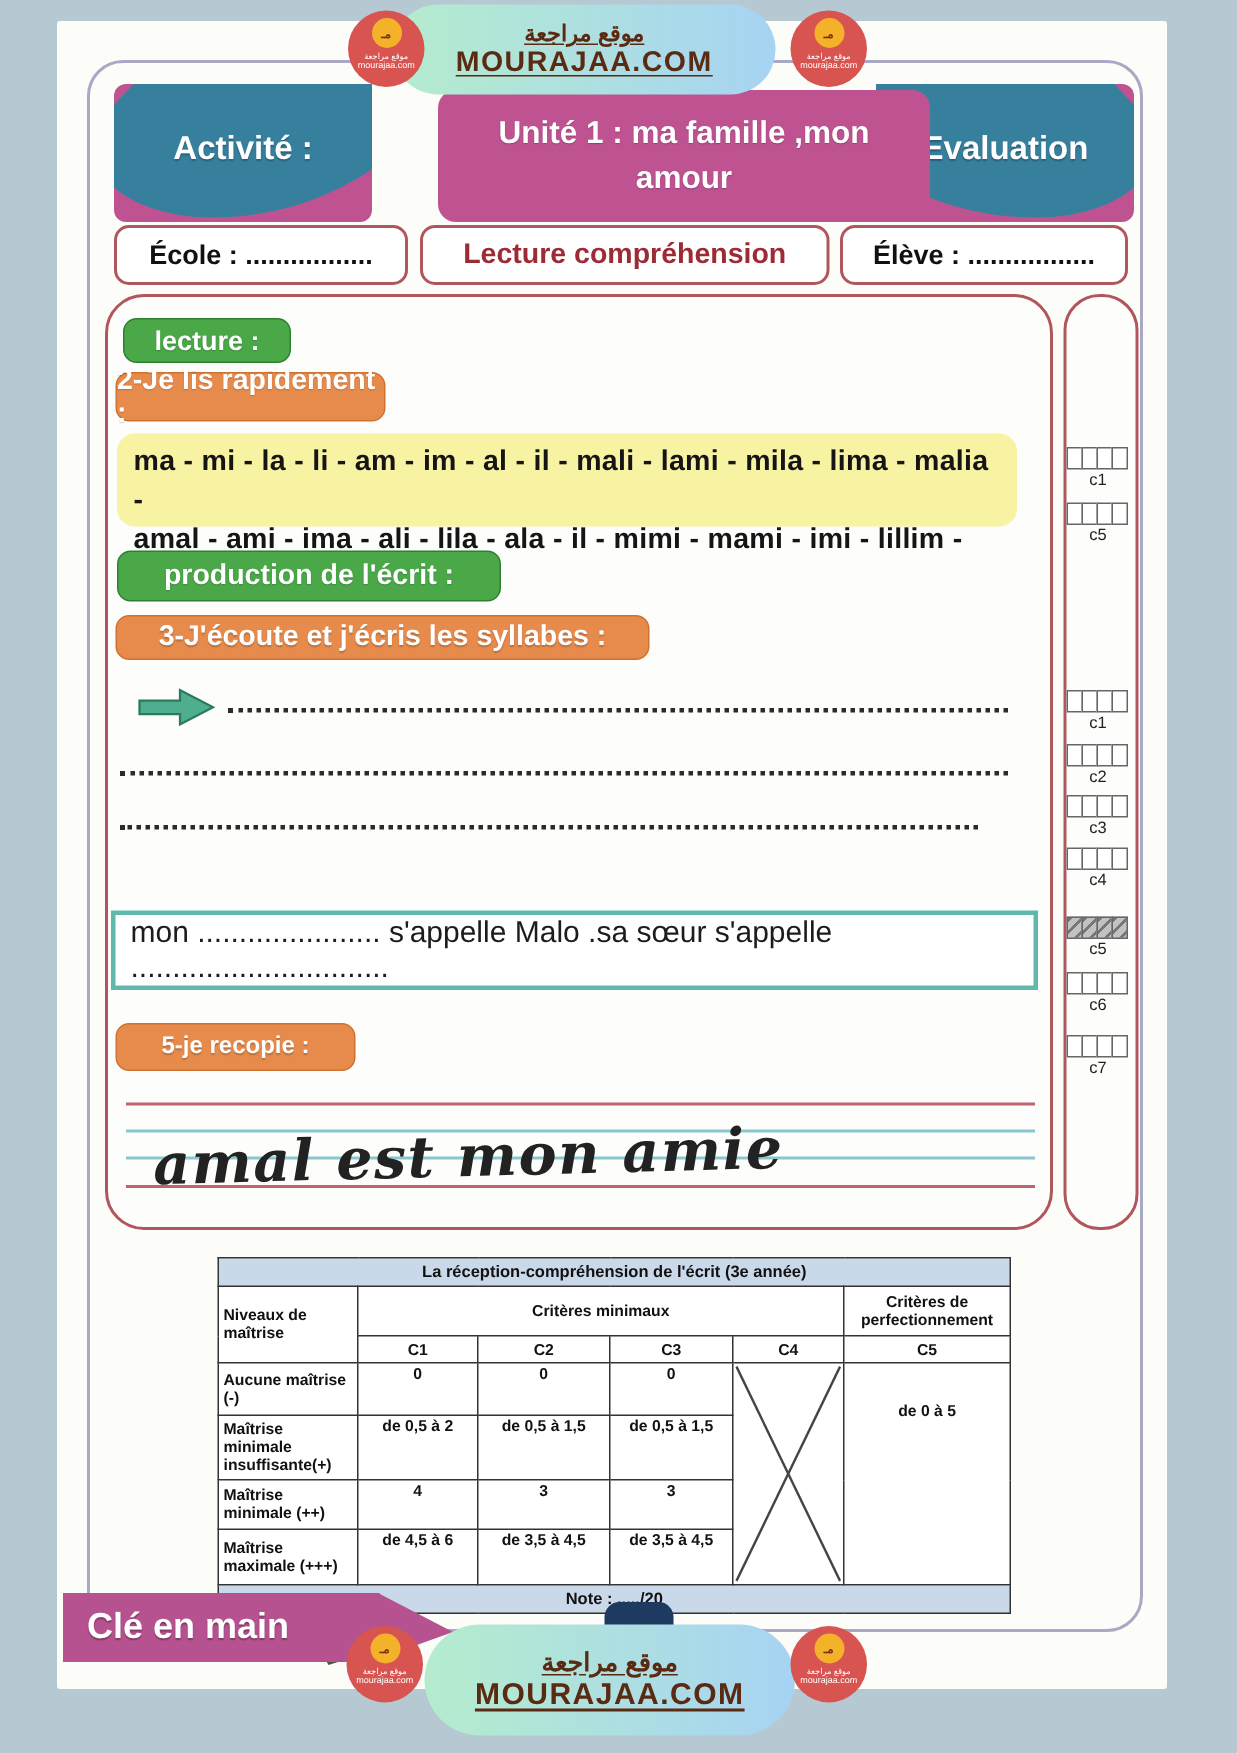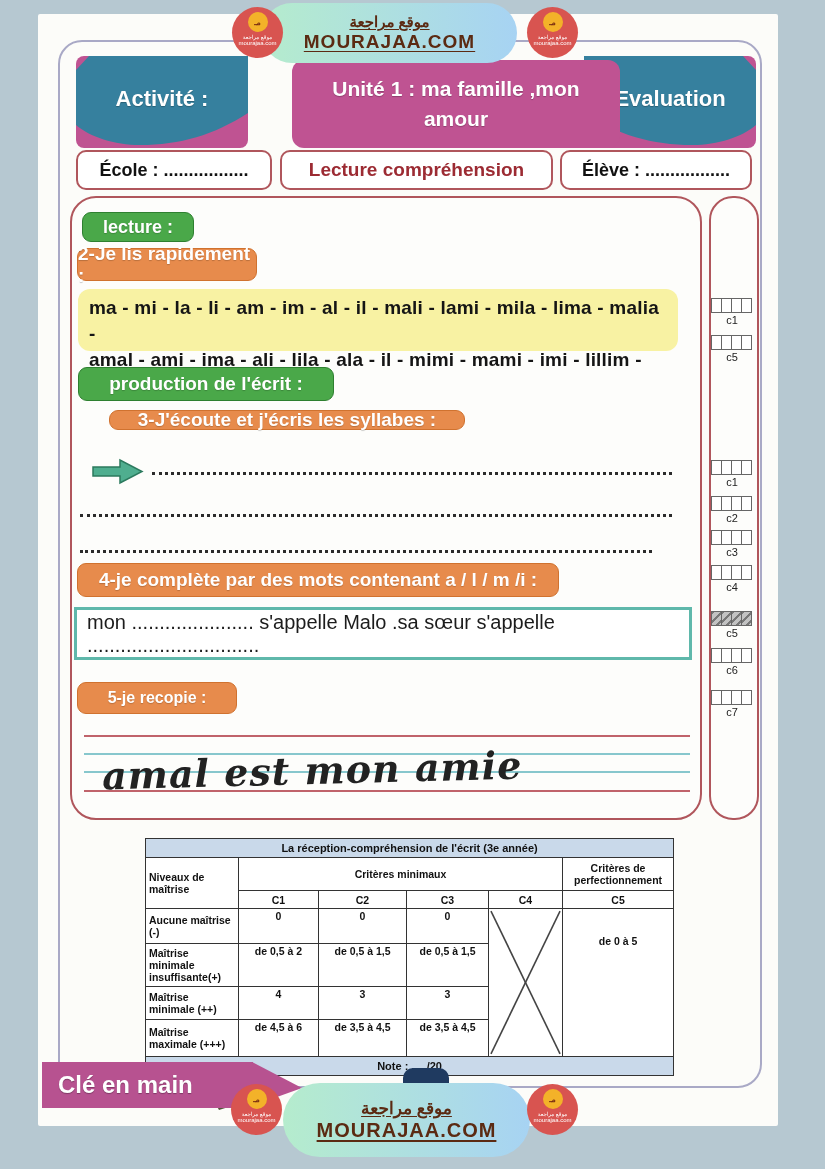--- a/index.html
+++ b/index.html
@@ -140,34 +140,31 @@
   </div>
 
   <div class="abs yellow-block">
     <div>ma - mi - la - li - am - im - al - il - mali - lami - mila - lima - malia -</div>
     <div>amal - ami - ima - ali - lila - ala - il - mimi - mami - imi - lillim - mil</div>
   </div>
 
   <div class="abs pill green" style="left:78px;top:367px;width:256px;height:34px;font-size:19px;">
     <span>production de l'écrit :</span>
   </div>
-  <div class="abs pill orange" style="left:77px;top:410px;width:356px;height:20px;font-size:19px;margin-left:32px;">
+  <div class="abs pill orange" style="left:77px;top:410px;width:356px;height:30px;font-size:19px;">
     <span>3-J'écoute et j'écris les syllabes :</span>
   </div>
 
   <svg class="abs" style="left:92px;top:458px;" width="52" height="27" viewBox="0 0 52 27">
     <path d="M1 9 H28 V2 L50 13.5 L28 25 V18 H1 Z" fill="#4fae8f" stroke="#2c7a5e" stroke-width="1.5"></path>
   </svg>
   <div class="abs dotline" style="left:152px;top:472px;width:520px;"></div>
   <div class="abs dotline" style="left:80px;top:514px;width:592px;"></div>
   <div class="abs dotline" style="left:80px;top:550px;width:572px;"></div>
 
-  <div class="abs pill orange" style="left:77px;top:563px;width:482px;height:34px;font-size:19px;">
-    <span>4-je complète par des mots contenant a / l / m /i :</span>
-  </div>
 
   <div class="abs fill-box">
     <span>mon ...................... s'appelle Malo .sa sœur s'appelle ...............................</span>
   </div>
 
   <div class="abs pill orange" style="left:77px;top:682px;width:160px;height:32px;font-size:16px;">
     <span>5-je recopie :</span>
   </div>
 
   <div class="abs wline" style="left:84px;top:735px;width:606px;border-color:#c0636b;"></div>

